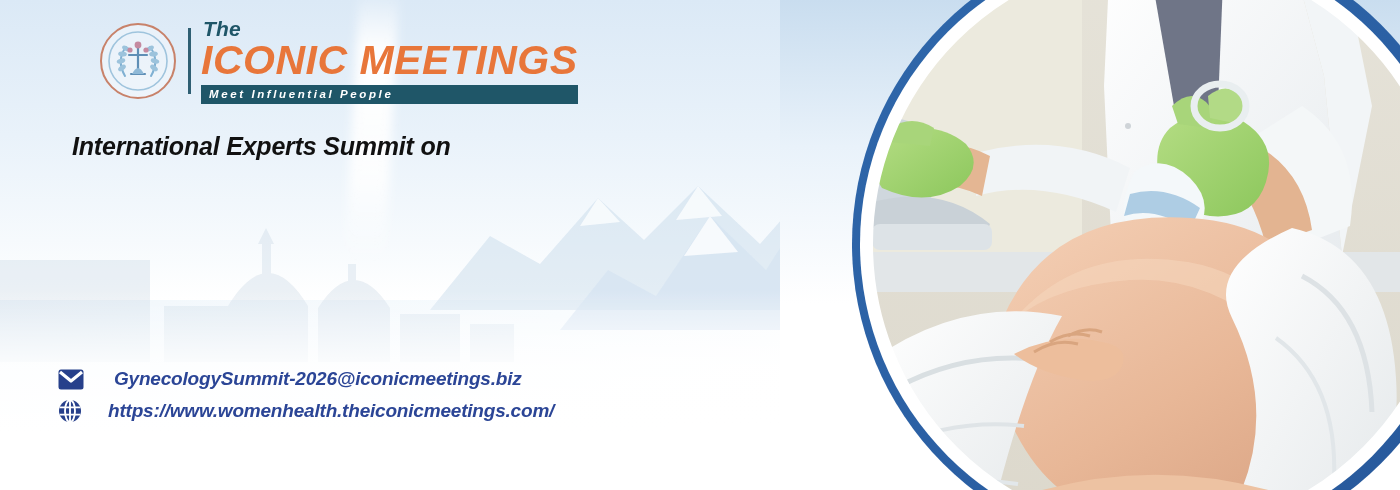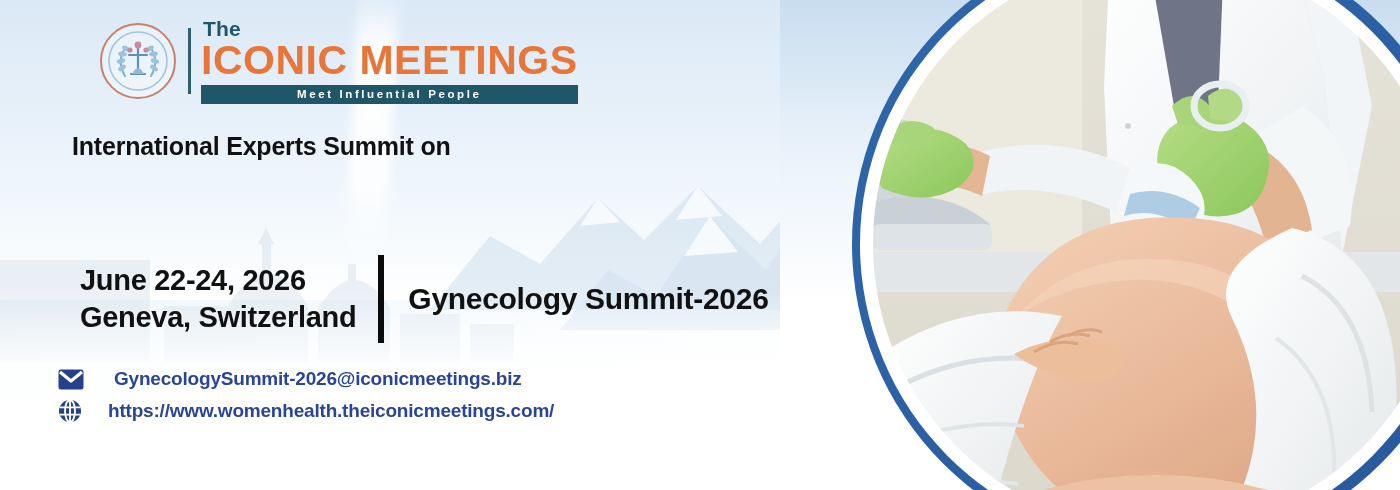--- a/index.html
+++ b/index.html
@@ -4,20 +4,21 @@
 <style>
   html,body{margin:0;padding:0;}
   body{
     width:1400px;height:490px;overflow:hidden;
     font-family:"Liberation Sans", sans-serif;
     background:#ffffff;
   }
   .banner{
     position:relative;width:1400px;height:490px;overflow:hidden;
     background:linear-gradient(160deg,#e6f0f9 0%,#eef5fb 28%,#f7fbfe 52%,#ffffff 72%,#ffffff 100%);
+    font-style:italic;
   }
 
   
   .scenery{position:absolute;inset:0;pointer-events:none;}
   .sky{
     position:absolute;left:0;top:0;width:900px;height:300px;
     background:linear-gradient(180deg,#dbe9f6 0%,#e9f2fa 45%,#f6fafd 80%,#ffffff 100%);
   }
   .mtn{position:absolute;opacity:.85;}
   .mtn svg{display:block;}
@@ -60,21 +61,21 @@
   .logo{position:absolute;left:100px;top:18px;display:flex;align-items:center;gap:10px;}
   .emblem{width:72px;height:72px;border-radius:50%;border:2px solid #c8826a;
           display:flex;align-items:center;justify-content:center;background:rgba(255,255,255,.35);}
   .emblem svg{display:block;}
   .logo-bar{width:3px;height:66px;background:#2f5f73;margin-left:2px;}
   .logo-txt{display:flex;flex-direction:column;justify-content:center;}
   .logo-the{font-size:21px;font-weight:bold;color:#1f5668;line-height:1;margin-left:2px;letter-spacing:.2px;}
   .logo-main{font-size:41px;font-weight:bold;color:#e8763a;line-height:1.05;letter-spacing:.5px;}
   .logo-tag{
     background:#1f5668;color:#ffffff;font-size:11.5px;font-weight:bold;
-    letter-spacing:2.6px;padding:3px 8px 4px;margin-top:3px;white-space:nowrap;text-align:center;
+    letter-spacing:2.6px;padding:3px 8px 4px;margin-top:3px;white-space:nowrap;text-align:left;
   }
 
   
   .headline{position:absolute;left:72px;top:132px;}
   .h-line1{font-size:25px;font-weight:bold;color:#111111;letter-spacing:-.2px;line-height:1.12;}
   .h-line2{font-size:42px;font-weight:bold;color:#2a6ac4;letter-spacing:-.4px;line-height:1.18;margin-top:2px;}
 
   
   .row-mid{position:absolute;left:80px;top:255px;display:flex;align-items:center;}
   .dateblock{display:flex;flex-direction:column;gap:5px;}
@@ -260,28 +261,20 @@
       <div class="logo-the">The</div>
       <div class="logo-main">ICONIC MEETINGS</div>
       <div class="logo-tag"><span>Meet Influential People</span></div>
     </div>
   </div>
 
   <div class="headline">
     <div class="h-line1">International Experts Summit on</div>
   </div>
 
-  <div class="row-mid">
-    <div class="dateblock">
-      <div class="d-line">June 22-24, 2026</div>
-      <div class="d-line">Geneva, Switzerland</div>
-    </div>
-    <div class="vbar"></div>
-    <div class="summit">Gynecology Summit-2026</div>
-  </div>
 
   <div class="contacts">
 
 
     <div class="c-row mail">
       <span class="c-ico">
         <svg width="26" height="21" viewBox="0 0 26 21">
           <rect x="0.5" y="0.5" width="25" height="20" rx="2.5" fill="#27408b"></rect>
           <path d="M2,3 L13,12 L24,3" fill="none" stroke="#ffffff" stroke-width="3.2" stroke-linejoin="round"></path>
         </svg>

